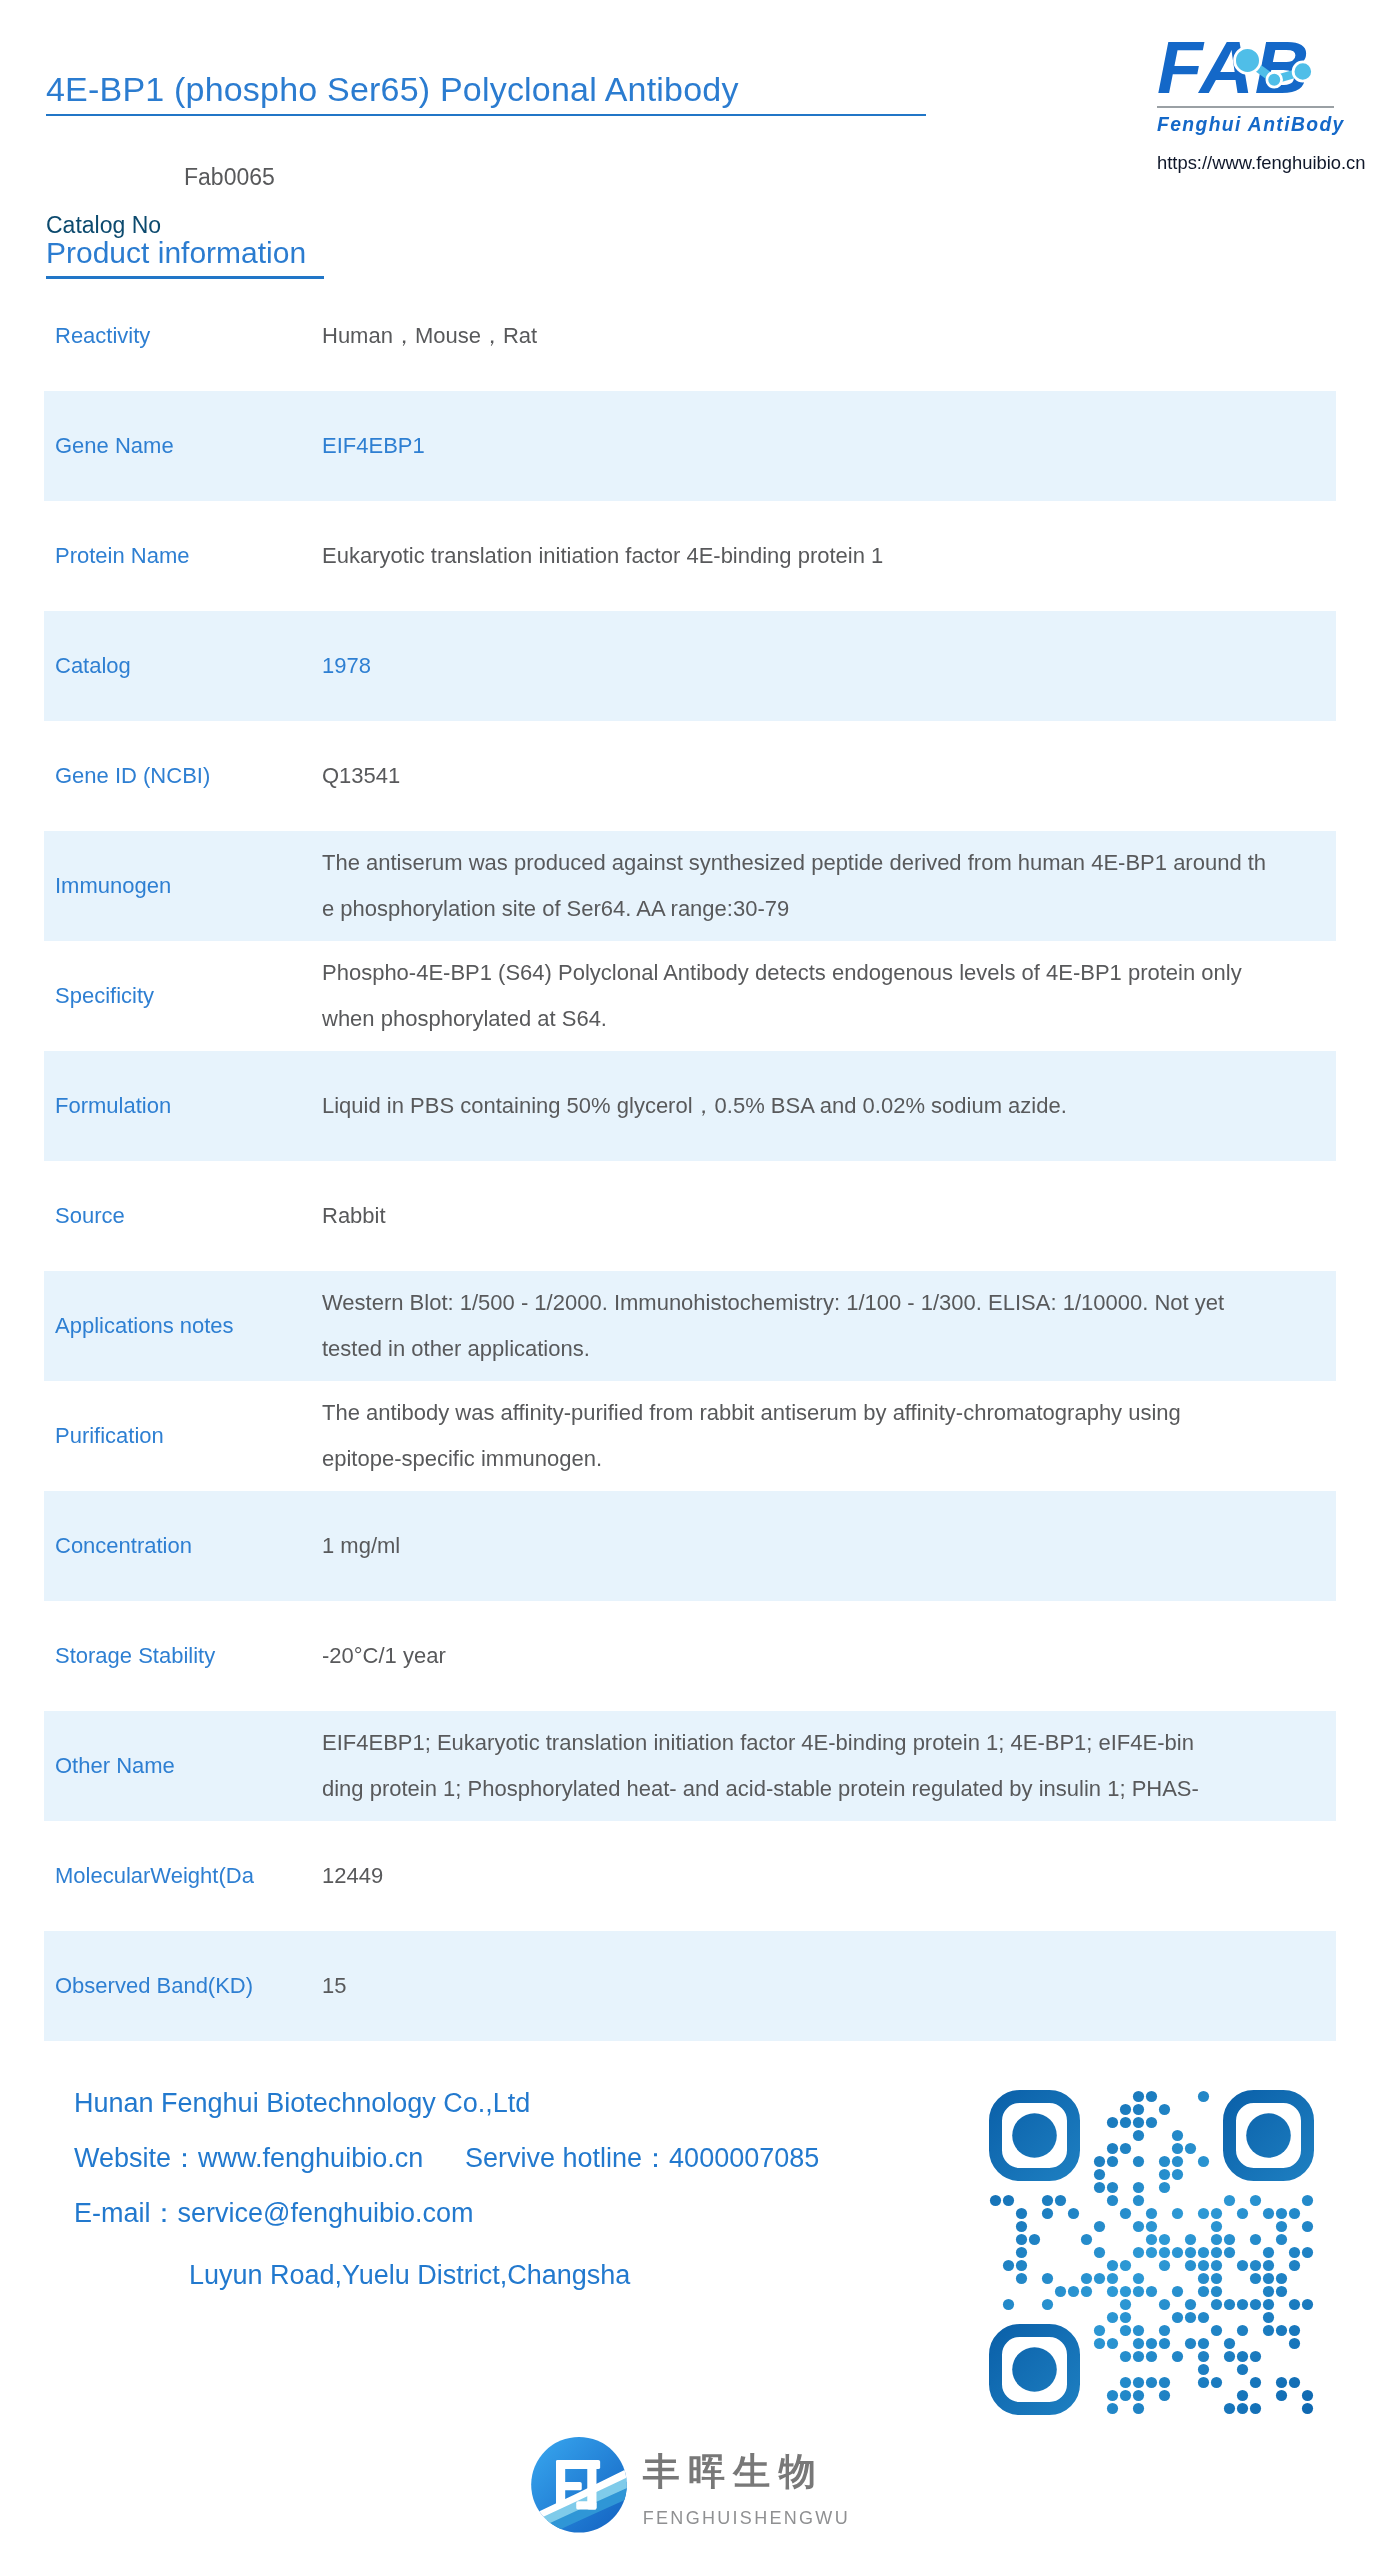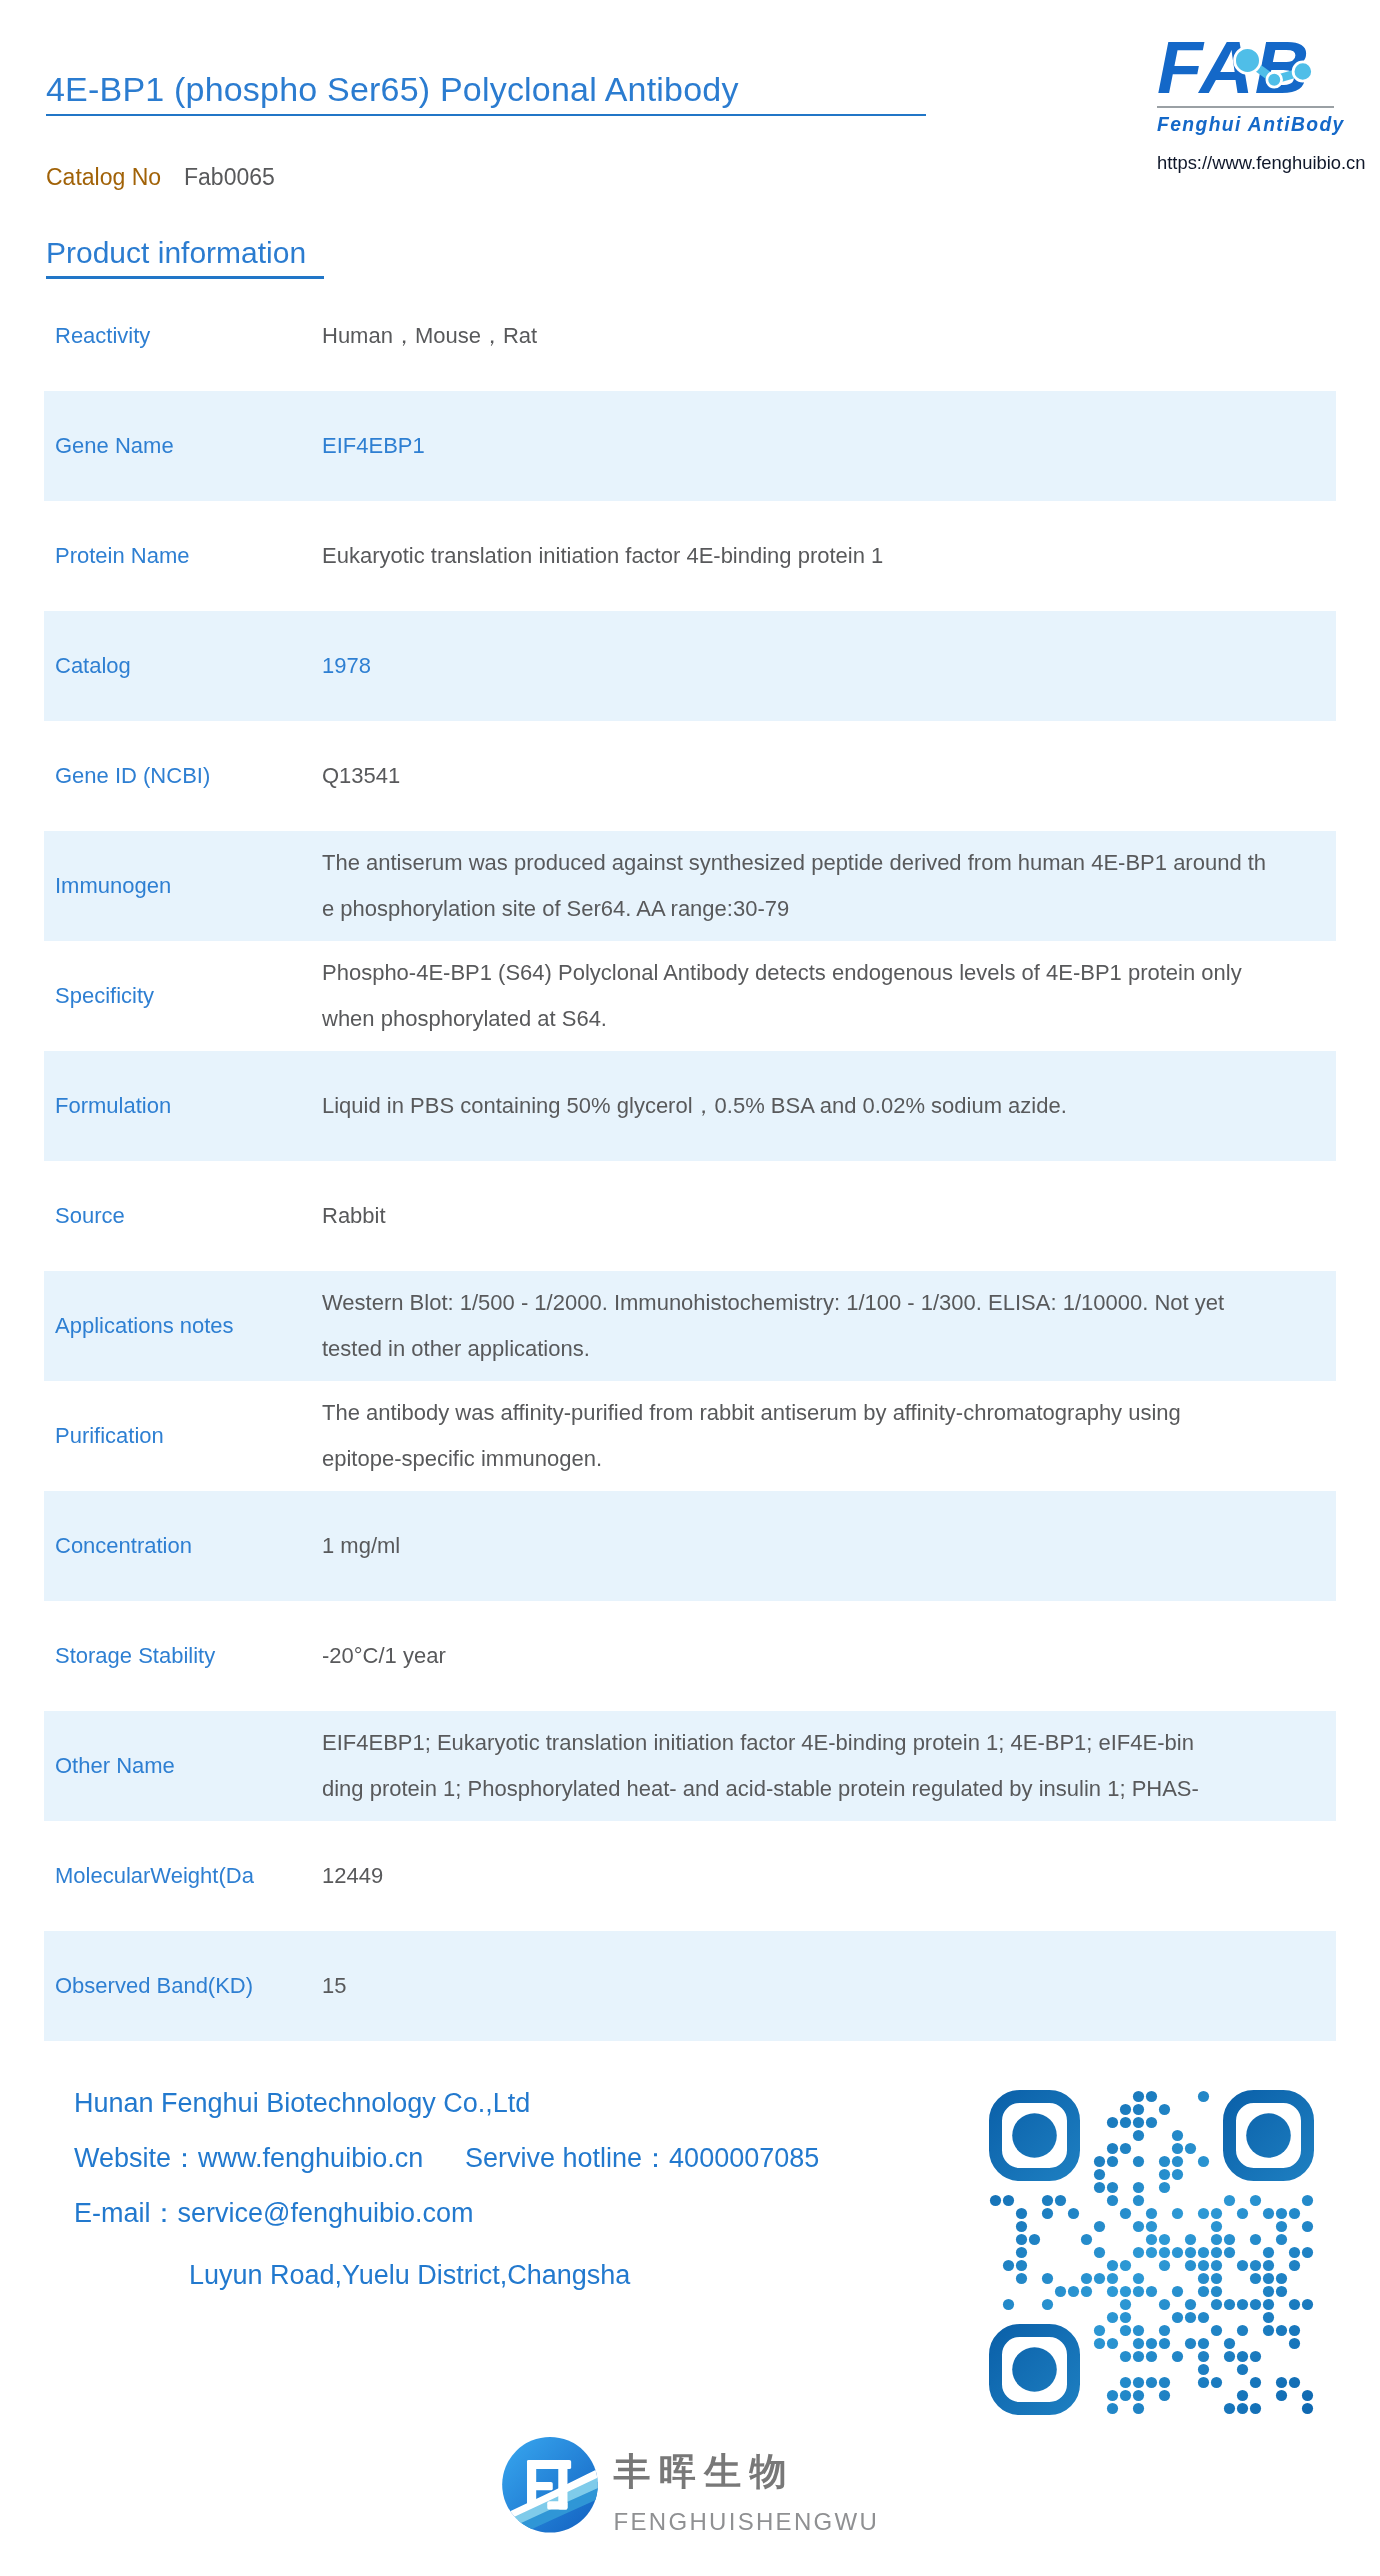--- a/index.html
+++ b/index.html
@@ -3,21 +3,21 @@
 <meta charset="utf-8">
 <style>
   html,body{margin:0;padding:0;background:#ffffff;}
   body{width:1380px;height:2576px;position:relative;font-family:"Liberation Sans","DejaVu Sans",sans-serif;overflow:hidden;}
   .page{position:absolute;inset:0;background:#fff;}
 
   
   .title{position:absolute;left:46px;top:70px;font-size:34px;color:#2b7cd0;letter-spacing:0.2px;}
   .title-rule{position:absolute;left:46px;top:114px;width:880px;height:1.8px;background:#2176c7;}
   .catalog{position:absolute;left:46px;top:164px;display:flex;font-size:23px;}
-  .catalog-label{color:#a16207;width:138px;}
+  .catalog-label{color:#0c4a6e;width:138px;margin-top:48px;}
   .catalog-value{color:#58595b;}
 
   
   .logo{position:absolute;left:1157px;top:35px;width:184px;}
   .fab{font-size:75px;line-height:64px;font-weight:800;font-style:italic;color:#1468c8;letter-spacing:0.9px;}
   .molecule{position:absolute;left:72px;top:7.4px;pointer-events:none;}
   .logo-rule{width:177px;height:1.8px;background:#9aa0a4;margin-top:7.4px;}
   .tagline{margin-top:5.5px;font-size:19.3px;font-weight:bold;font-style:italic;color:#1468c8;letter-spacing:1.4px;white-space:nowrap;}
   .logo-url{margin-top:16.6px;font-size:18.4px;color:#0f172a;white-space:nowrap;}
 
@@ -41,21 +41,21 @@
   .f-addr2{margin-left:115px;margin-top:7.4px;}
 
   
   .qr{position:absolute;left:989px;top:2090px;}
 
   
   .bottom-logo{position:absolute;left:0;top:2436px;width:1380px;display:flex;justify-content:center;}
   .bl-inner{display:flex;align-items:flex-start;}
   .bl-text{margin-left:14.7px;padding-top:11px;}
   .bl-cn{font-size:37px;color:#787878;letter-spacing:8.3px;font-weight:600;white-space:nowrap;}
-  .bl-en{font-size:24px;color:#8f9092;letter-spacing:2.3px;margin-top:11px;white-space:nowrap;}
+  .bl-en{font-size:18px;color:#8f9092;letter-spacing:2.3px;margin-top:11px;white-space:nowrap;}
 </style>
 </head>
 <body>
 
 <div class="page">
 
   <div class="title">4E-BP1 (phospho Ser65) Polyclonal Antibody</div>
   <div class="title-rule"></div>
 
   <div class="logo">

